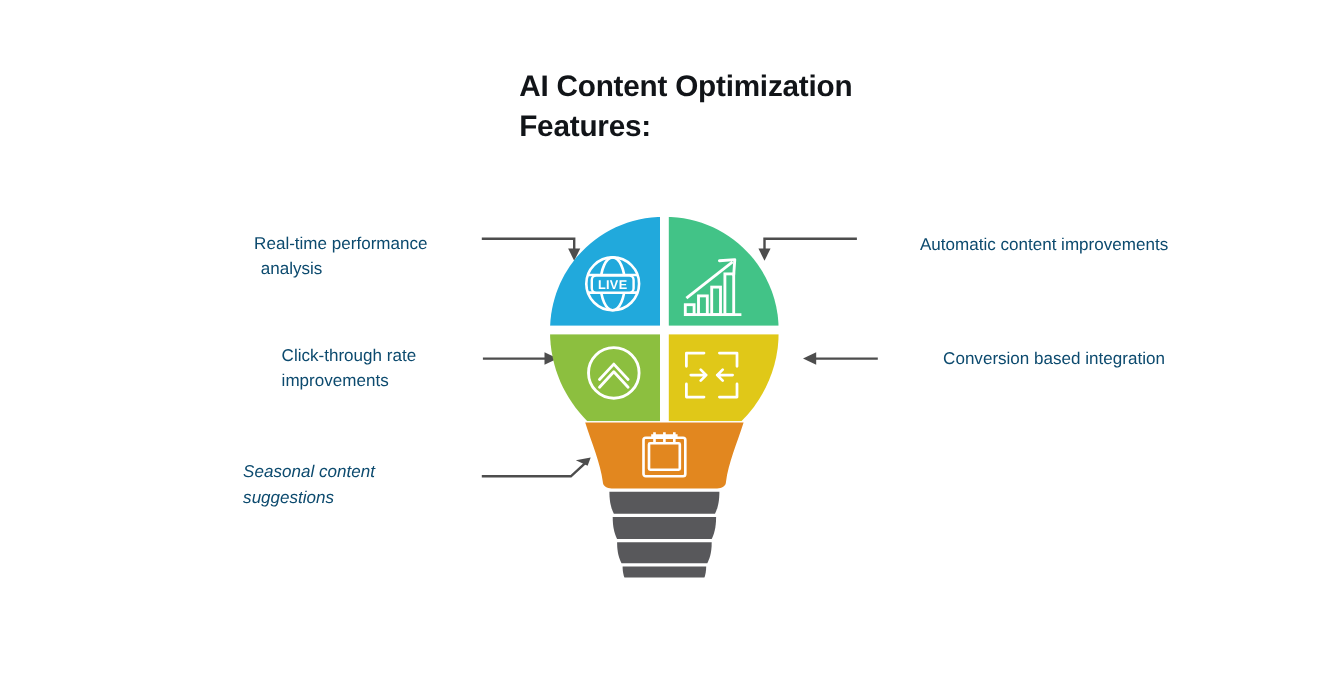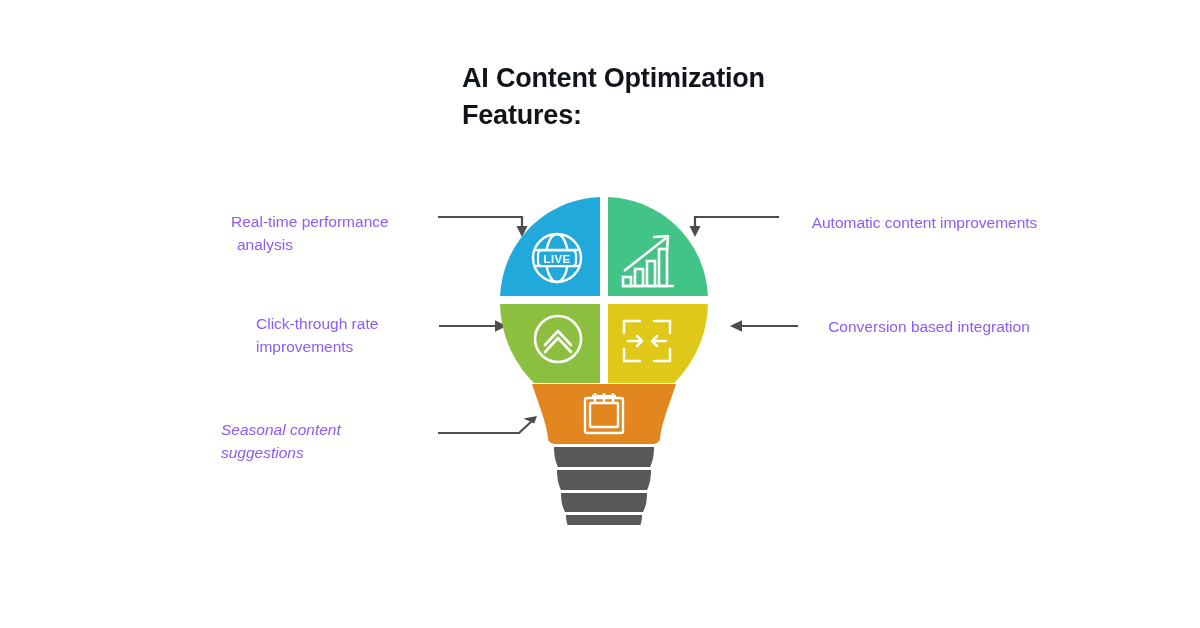--- a/index.html
+++ b/index.html
@@ -23,31 +23,32 @@
     top: 60px;
     width: 360px;
   }
   .title-line {
     font-size: 27px;
     font-weight: bold;
     line-height: 37px;
     letter-spacing: -0.2px;
     color: #111418;
     white-space: nowrap;
+    margin-left: 10px;
   }
 
   
   .label {
     position: absolute;
     font-size: 15.5px;
     line-height: 23px;
-    color: #8b5cf6;
+    color: #0c4a6e;
   }
   .label.left  { text-align: left; }
-  .label.right { text-align: center; }
+  .label.right { text-align: right; }
   .label span { display: block; }
 
   #label-realtime   { left: 231px; top: 210px; width: 200px; }
   #label-realtime .l2 { padding-left: 6px; }
   #label-ctr        { left: 221px; top: 312px; width: 210px; margin-left: 35px; }
   #label-seasonal   { left: 221px; top: 418px; width: 210px; font-style: italic; }
   #label-automatic  { left: 787px; top: 211px; width: 275px; }
   #label-conversion { left: 799px; top: 315px; width: 260px; }
 
   

